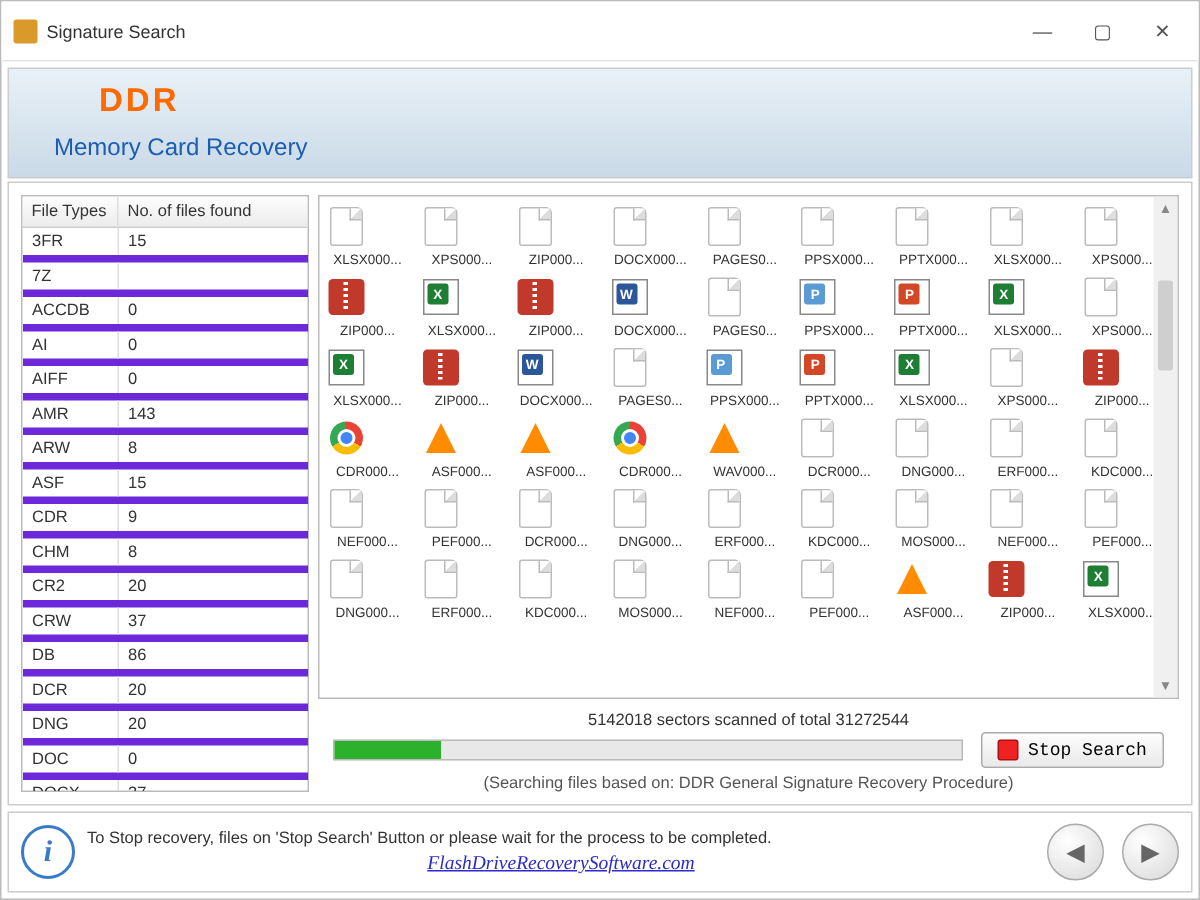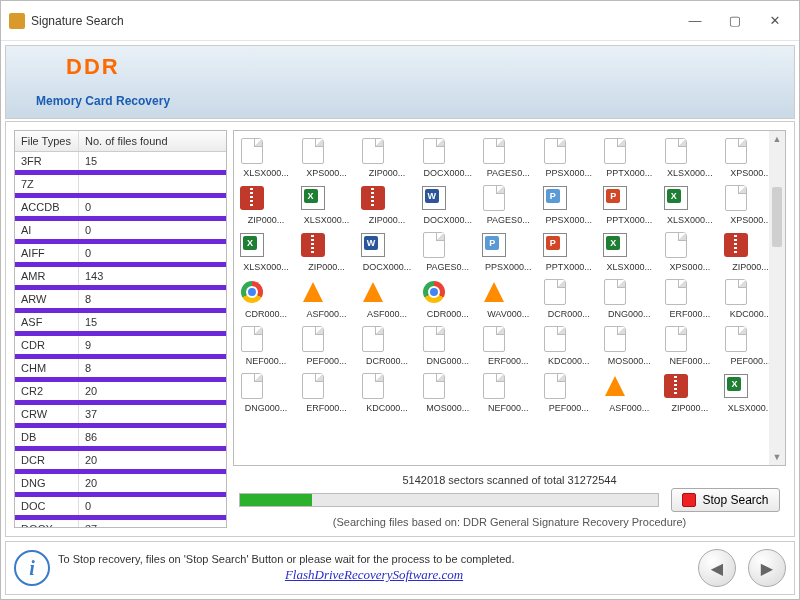--- a/index.html
+++ b/index.html
@@ -7,25 +7,25 @@
 
   .window { width: 800px; height: 600px; border: 1px solid #bbb; display: flex; flex-direction: column; background: #fff; }
 
   .titlebar { height: 40px; background: #fff; display: flex; align-items: center; padding: 0 4px 0 8px; border-bottom: 1px solid #e5e5e5; }
   .titlebar .app-icon { width: 16px; height: 16px; background: #d99a2b; margin-right: 6px; border-radius: 2px; }
   .titlebar .title { flex: 1; font-size: 12px; color: #333; }
   .titlebar .win-btn { width: 40px; height: 26px; display:flex; align-items:center; justify-content:center; color:#555; font-size:13px; }
 
   .header { height: 74px; background: linear-gradient(#e9f1f7,#d6e3ee 60%,#c9d9e6); border: 1px solid #ccc; margin: 4px 4px 2px 4px; position: relative; overflow:hidden; }
   .header .logo { position:absolute; top:8px; left:60px; font-size:22px; font-weight:900; letter-spacing:2px; color:#ff6a00; font-family: Liberation Sans, sans-serif; }
-  .header .subtitle { position:absolute; bottom:10px; left:30px; font-size:12px; color:#1a5db3; font-weight:700; }
+  .header .subtitle { position:absolute; bottom:10px; left:30px; font-size:16px; color:#1a5db3; font-weight:400; }
 
   .main { flex:1; border:1px solid #ccc; margin: 0 4px; padding: 8px; display:flex; gap:6px; overflow:hidden; }
 
-  .left { width: 213px; display:flex; flex-direction:column; }
+  .left { width: 192px; display:flex; flex-direction:column; }
   .table-wrap { border:1px solid #bbb; flex:1; overflow:hidden; display:flex; flex-direction:column; }
   .thead { display:flex; background: linear-gradient(#fdfdfd,#ececec); border-bottom:1px solid #ccc; }
   .thead div { padding: 4px 6px; font-size:11px; color:#333; }
   .col1 { width: 64px; border-right:1px solid #ddd; }
   .col2 { flex:1; }
   .tbody { flex:1; overflow-y:auto; }
   .trow { display:flex; border-bottom:5px solid #6d28d9; }
   .trow div { padding: 3px 6px; font-size:11px; color:#333; white-space:nowrap; overflow:hidden; text-overflow:ellipsis; }
 
   .right { flex:1; display:flex; flex-direction:column; position:relative; }
@@ -36,21 +36,21 @@
   .flabel { font-size:9px; color:#333; text-align:center; white-space:nowrap; overflow:hidden; text-overflow:ellipsis; width: 56px; }
   .vscroll { position:absolute; right:0; top:0; bottom:0; width:16px; background:#f0f0f0; display:flex; flex-direction:column; align-items:center; }
   .vscroll .arr { height:16px; width:100%; display:flex; align-items:center; justify-content:center; color:#888; font-size:9px;}
   .vscroll .thumb { width:10px; height:60px; background:#cfcfcf; border-radius:2px; margin-top:40px; }
 
   .progress-area { margin-top:8px; }
   .progress-text { text-align:center; font-size:11px; color:#333; }
   .progress-row { display:flex; align-items:center; gap:12px; margin-top:2px; justify-content:center; }
   .progress-bar { width:420px; height:14px; border:1px solid #bbb; background:#e8e8e8; position:relative; }
   .progress-fill { height:100%; width:17%; background:#2bb12b; }
-  .stop-btn { display:flex; align-items:flex-end; gap:6px; padding:4px 10px; border:1px solid #aaa; border-radius:3px; background:linear-gradient(#fdfdfd,#e9e9e9); font-size:12px; }
+  .stop-btn { display:flex; align-items:flex-end; gap:6px; padding:4px 10px; border:1px solid #aaa; border-radius:3px; background:linear-gradient(#fdfdfd,#e9e9e9); font-size:12px;font-family:Liberation Mono, monospace; }
   .stop-icon { width:14px; height:14px; background:#e22; border:1px solid #a11; border-radius:2px; }
   .search-note { text-align:center; font-size:11px; color:#555; margin-top:4px; }
 
   .footer { height: 54px; border:1px solid #ccc; margin:4px; display:flex; align-items:center; padding: 4px 8px; gap:8px; position:relative; }
   .info-icon { width:36px; height:36px; border:2px solid #3a7bc8; border-radius:50%; display:flex; align-items:center; justify-content:center; color:#3a7bc8; font-weight:bold; font-size:20px; font-style:italic; font-family: Georgia, serif;}
   .footer-text { font-size:11px; color:#333; flex:1; }
   .footer-link { font-size:13px; color:#2b2bcc; text-align:center; margin-top:2px; font-family: Georgia, serif; font-style:italic; text-decoration:underline; }
   .nav-btn { width:38px; height:38px; border:1px solid #aaa; border-radius:50%; background:radial-gradient(circle at 35% 30%,#fff,#d8d8d8); display:flex; align-items:center; justify-content:center; color:#666; font-size:16px; }
   .nav-btn + .nav-btn { margin-left:4px; }
 

